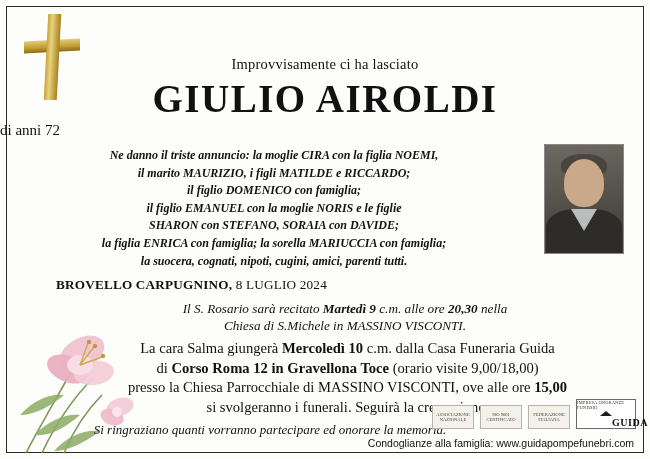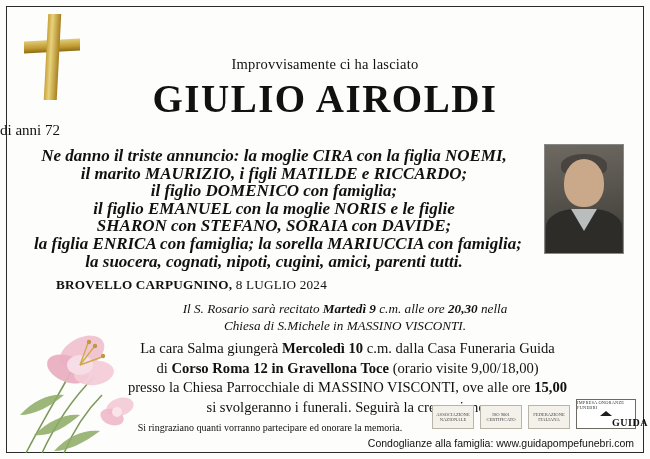--- a/index.html
+++ b/index.html
@@ -109,21 +109,21 @@
   }
 
   .family-block {
     position: absolute;
     top: 147px;
     left: 34px;
     width: 480px;
     text-align: center;
     font-style: italic;
     font-weight: bold;
-    font-size: 17px;
+    font-size: 12px;
     line-height: 17.6px;
   }
   .family-block div {
     white-space: nowrap;
   }
 
   .place-date {
     position: absolute;
     top: 277px;
     left: 56px;
@@ -157,21 +157,22 @@
     line-height: 19.5px;
   }
   .funeral b { font-weight: bold; }
 
   .thanks {
     position: absolute;
     top: 422px;
     left: 60px;
     width: 420px;
     text-align: center;
-    font-size: 10px;
+    font-style: italic;
+    font-size: 13px;
   }
 
   .photo {
     position: absolute;
     right: 26px;
     top: 144px;
     width: 78px;
     height: 108px;
     border: 1px solid #888;
     background: linear-gradient(170deg, #6e6a62 0%, #57544d 45%, #3a3833 100%);

